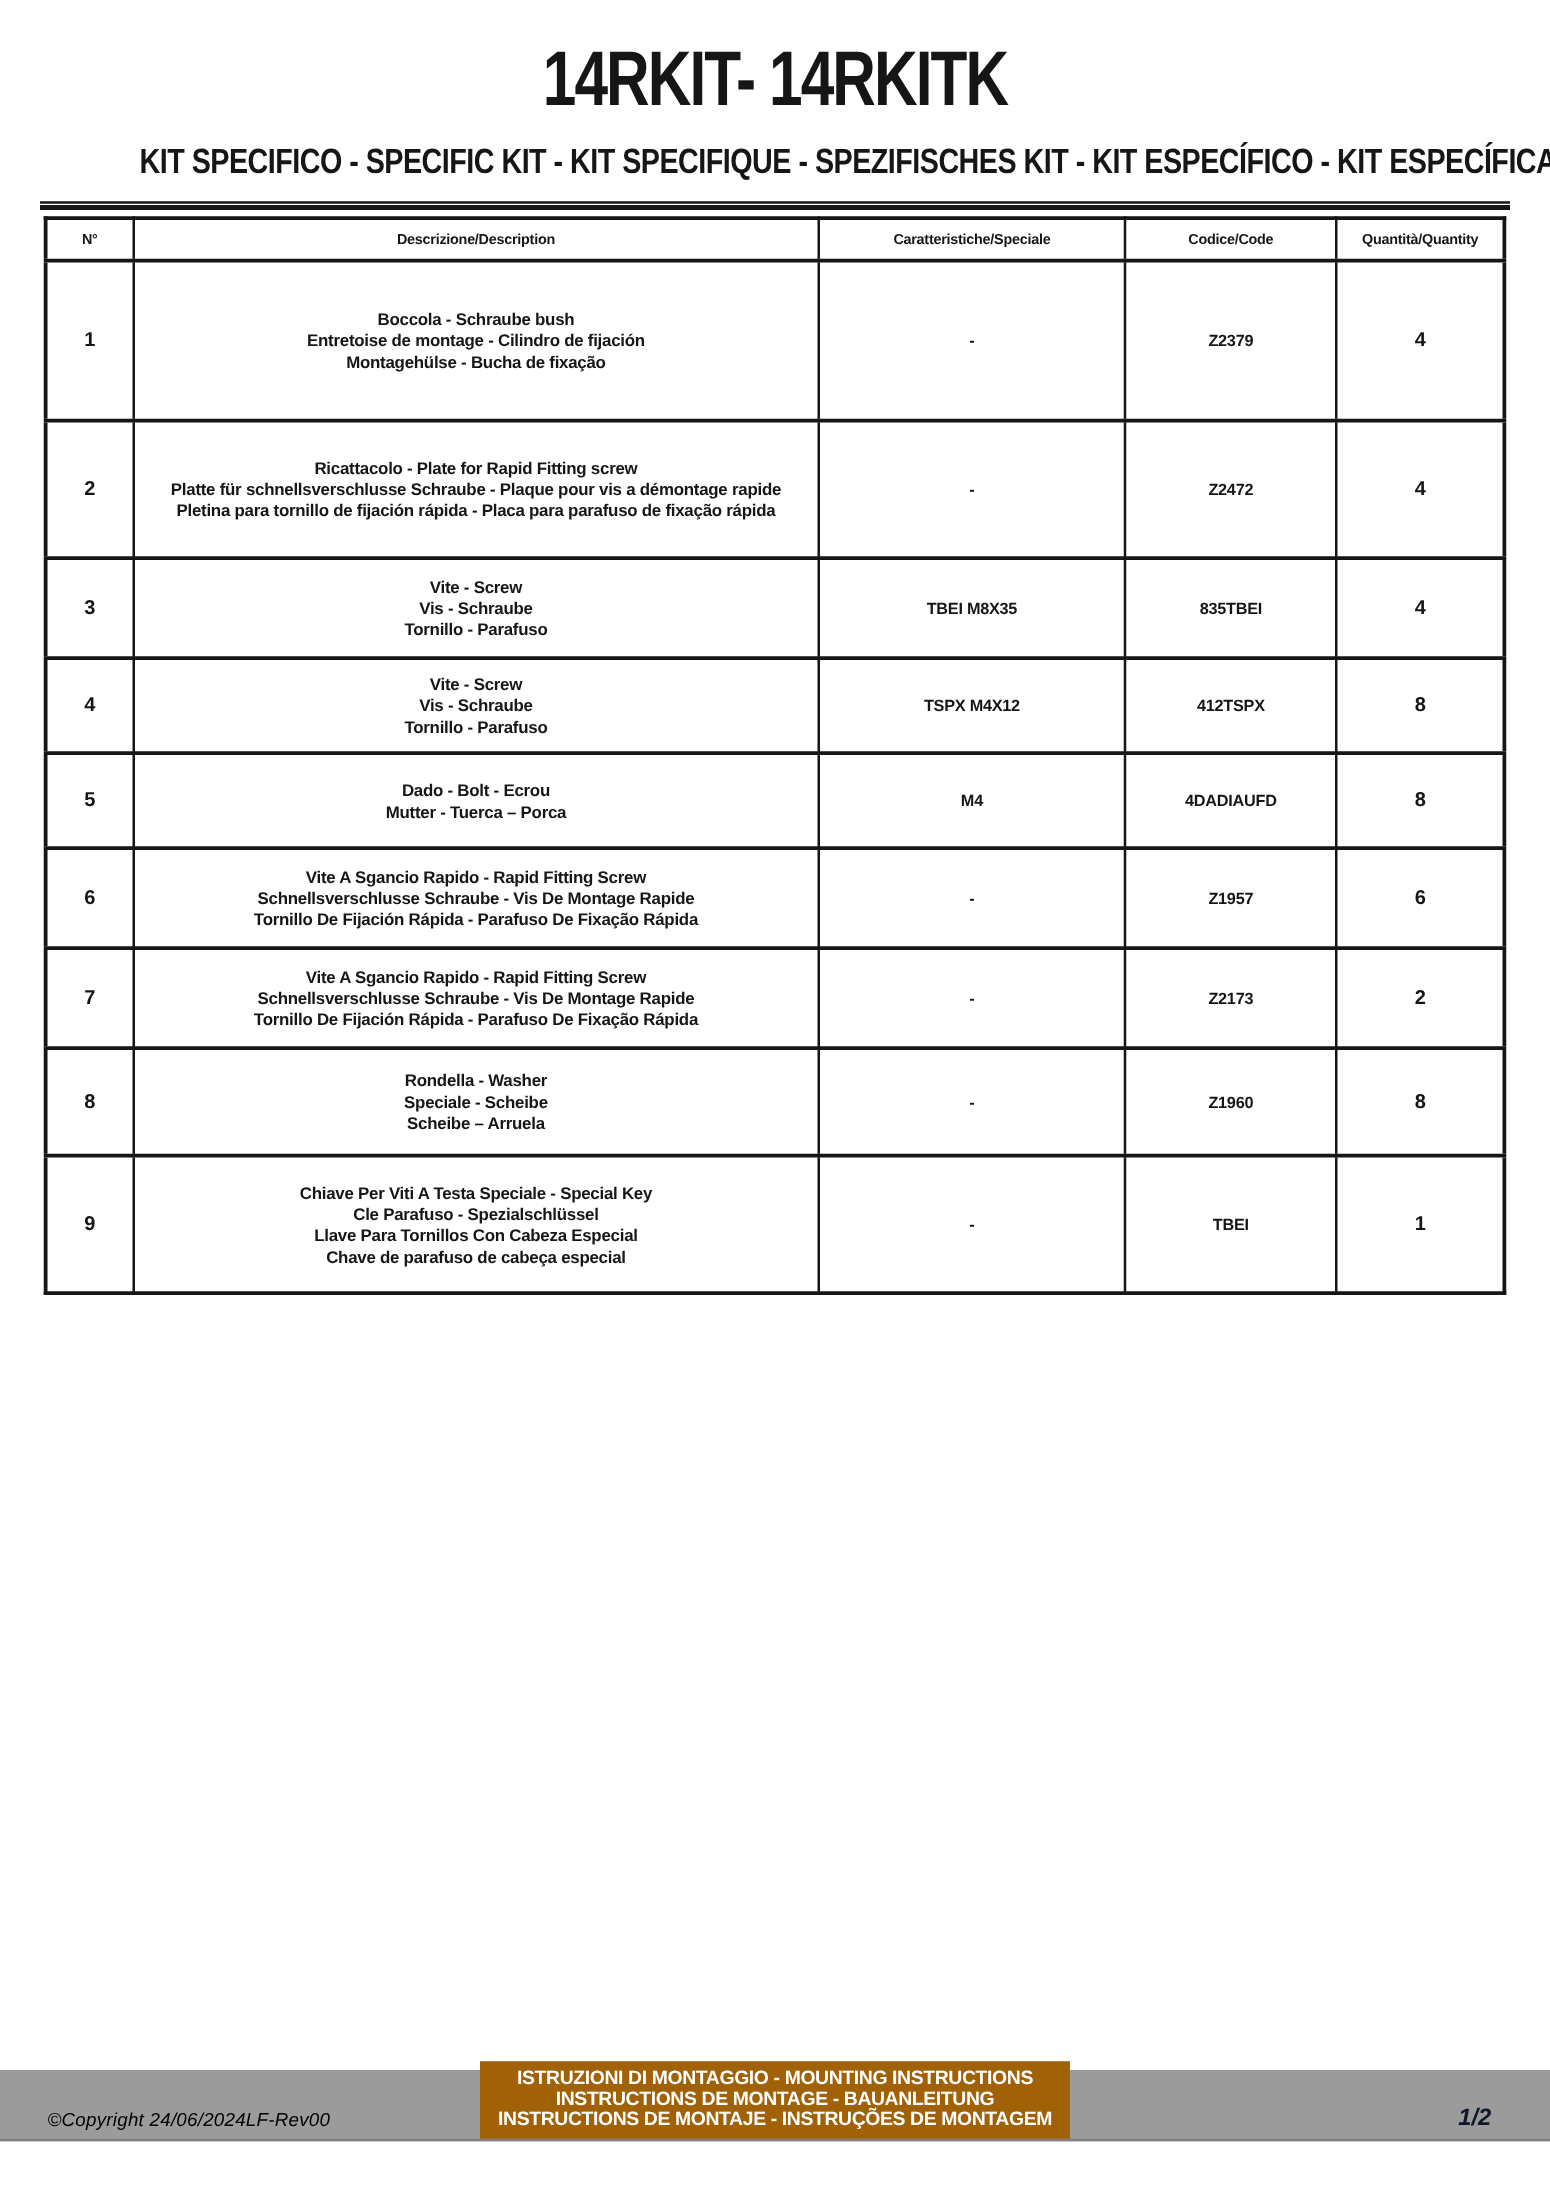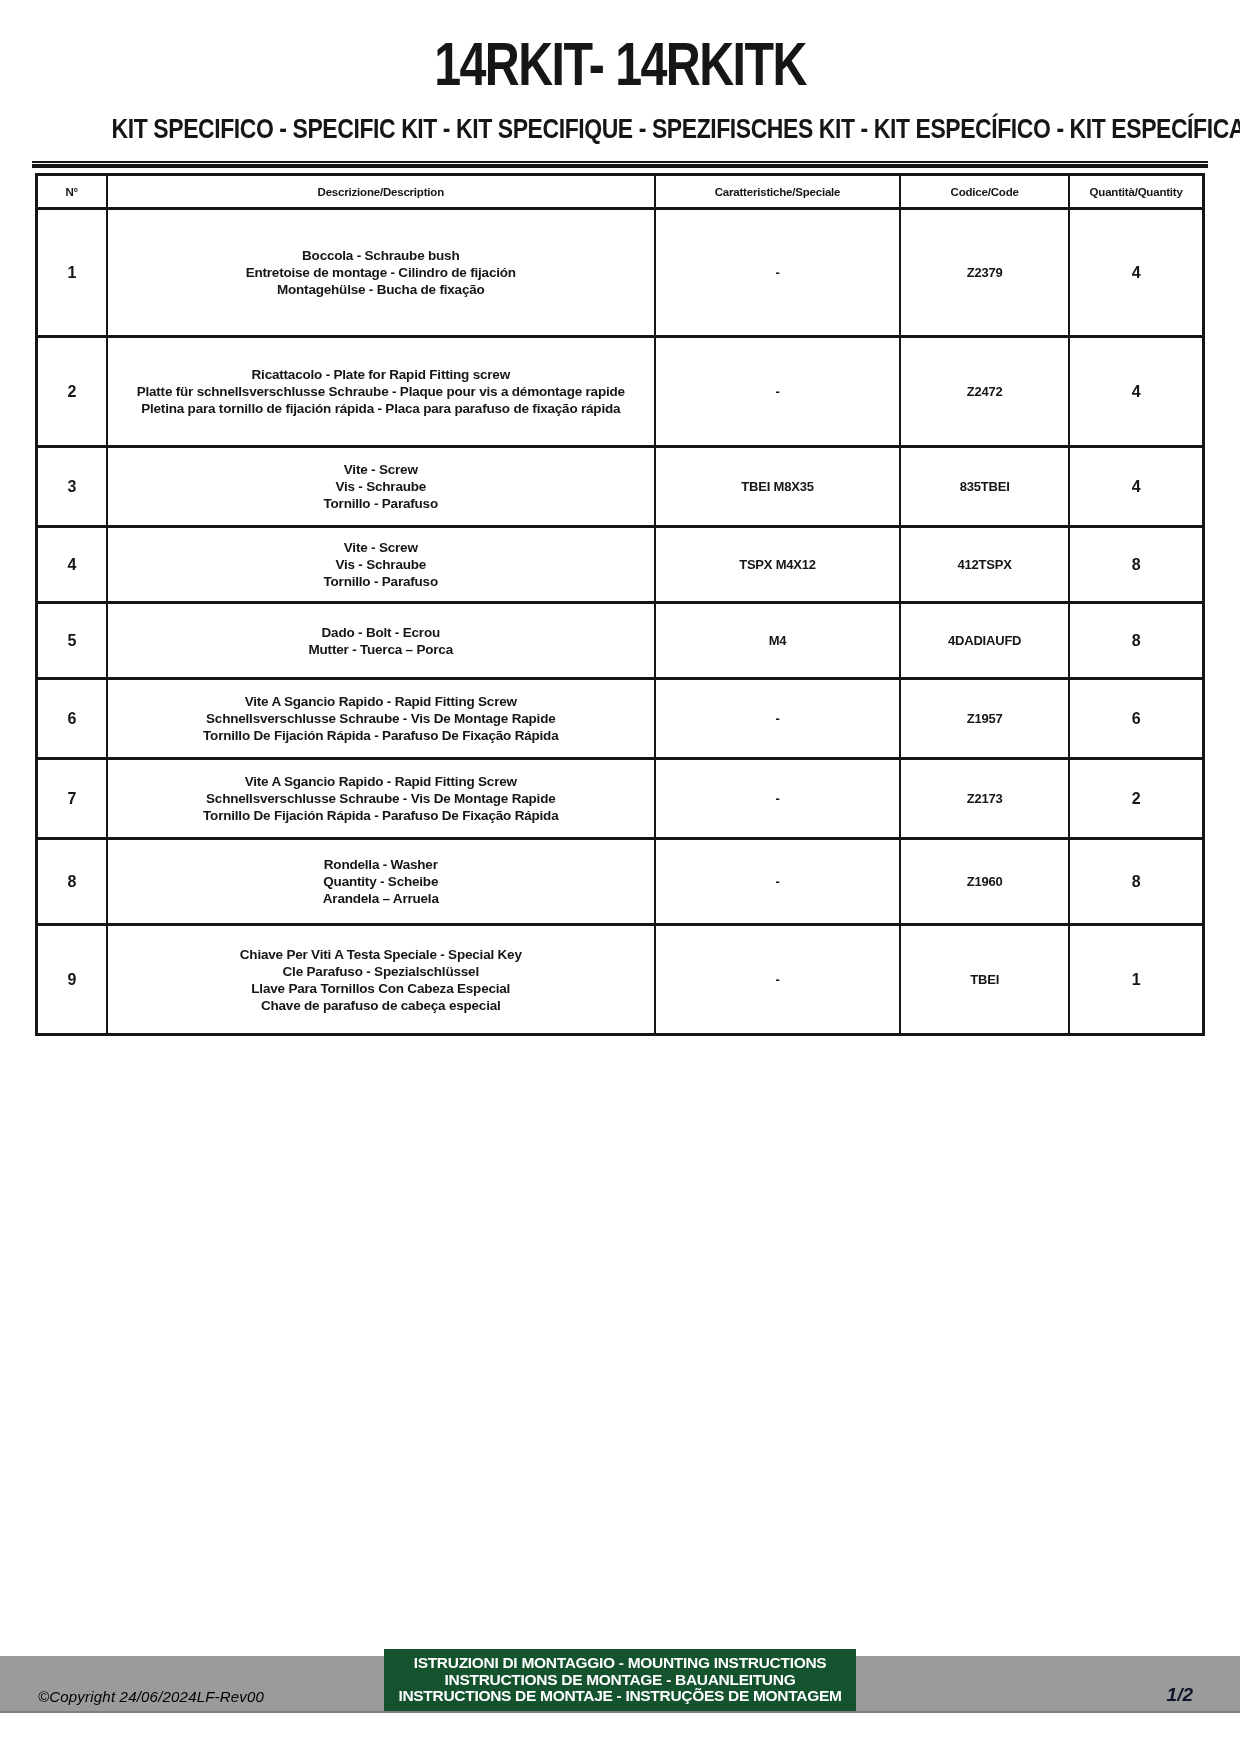--- a/index.html
+++ b/index.html
@@ -214,22 +214,22 @@
             </td>
     <td data-name="row-features">-</td>
     <td data-name="row-code">Z2173</td>
     <td data-name="row-quantity">2</td>
   </tr>
 
   <tr data-name="table-row">
     <td data-name="row-number">8</td>
     <td data-name="row-description">
               <div data-name="description-line">Rondella - Washer</div>
-              <div data-name="description-line">Quantity - Scheibe</div>
-              <div data-name="description-line">Arandela – Arruela</div>
+              <div data-name="description-line">Speciale - Scheibe</div>
+              <div data-name="description-line">Scheibe – Arruela</div>
             </td>
     <td data-name="row-features">-</td>
     <td data-name="row-code">Z1960</td>
     <td data-name="row-quantity">8</td>
   </tr>
 
   <tr data-name="table-row">
     <td data-name="row-number">9</td>
     <td data-name="row-description">
               <div data-name="description-line">Chiave Per Viti A Testa Speciale - Special Key</div>
@@ -240,20 +240,20 @@
     <td data-name="row-features">-</td>
     <td data-name="row-code">TBEI</td>
     <td data-name="row-quantity">1</td>
   </tr>
 </tbody>
     </table>
   </div>
 
   <div class="footer" data-name="footer-bar" style="background: rgb(155, 155, 155);">
     <div class="copyright" data-name="copyright-text">©Copyright 24/06/2024LF-Rev00</div>
-    <div class="instructions-box" data-name="instructions-box" style="background: #14532d; justify-content: center;">
+    <div class="instructions-box" data-name="instructions-box" style="background: #a16207; justify-content: center;">
       <div data-name="instructions-line">ISTRUZIONI DI MONTAGGIO  -  MOUNTING INSTRUCTIONS</div>
       <div data-name="instructions-line">INSTRUCTIONS DE MONTAGE - BAUANLEITUNG</div>
       <div data-name="instructions-line">INSTRUCTIONS DE MONTAJE - INSTRUÇÕES DE MONTAGEM</div>
     </div>
     <div class="page-number" data-name="page-number">1/2</div>
   </div>
 </div>
 
 </body></html>

